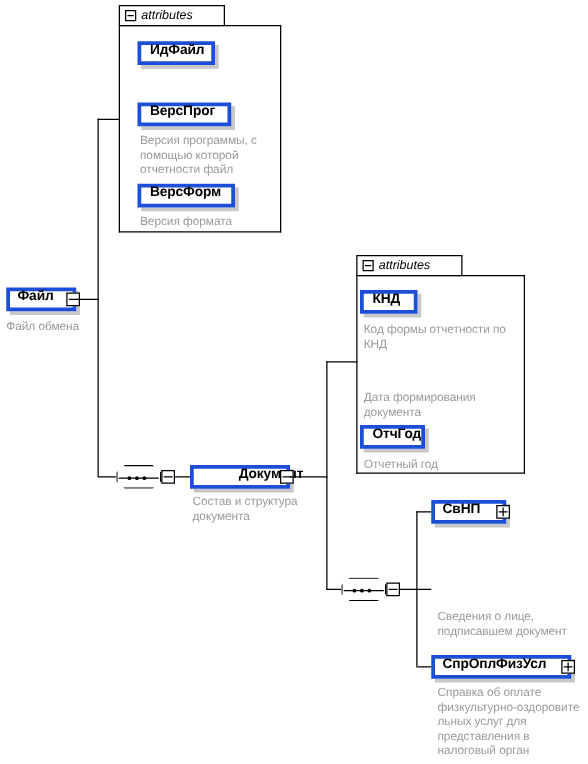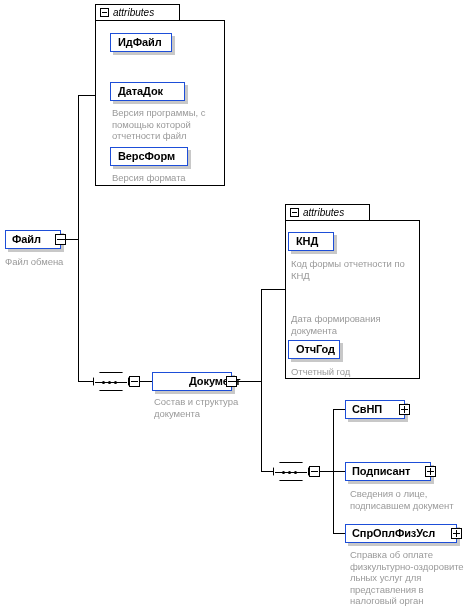--- a/index.html
+++ b/index.html
@@ -27,21 +27,21 @@
     position: absolute;
     background: #000000;
   }
   .line.h { height: 1px; }
   .line.v { width: 1px; }
 
   
   .node {
     position: absolute;
     box-sizing: border-box;
-    border: 1px solid #1d4ed8;
+    border: 3px solid #1d4ed8;
     background: #ffffff;
     height: 19px;
     display: flex;
     align-items: flex-end;
     box-shadow: 3px 3px 0 0 #c8c8c8;
     white-space: nowrap;
   }
   .node .nlabel {
     font-size: 11px;
     font-weight: bold;
@@ -246,21 +246,21 @@
       <span class="minus-box"></span>
       <span class="tlabel">attributes</span>
     </div>
   </div>
 
   <div class="node attr" style="left:110px; top:33px; width:62px;">
     <span class="nlabel">ИдФайл</span>
   </div>
 
   <div class="node attr" style="left:110px; top:82px; width:75px;">
-    <span class="nlabel">ДатаДок</span>
+    <span class="nlabel">ВерсПрог</span>
   </div>
   <div class="desc" style="left:112px; top:107px; width:112px;">Версия программы, с
 помощью которой
 отчетности файл</div>
 
   <div class="node attr" style="left:110px; top:147px; width:78px;">
     <span class="nlabel">ВерсФорм</span>
   </div>
   <div class="desc" style="left:112px; top:172px; width:112px;">Версия формата</div>
 
@@ -337,26 +337,20 @@
   <div class="line h" style="left:333px; top:409px; width:13px;"></div>
   <div class="line h" style="left:333px; top:533px; width:13px;"></div>
 
   <div class="node" style="left:345px; top:400px; width:60px;">
     <span class="nlabel">СвНП</span>
     <span class="expander plus">
       <span class="glyph"></span>
     </span>
   </div>
 
-  <div class="node" style="left:345px; top:462px; width:86px;">
-    <span class="nlabel">Подписант</span>
-    <span class="expander plus">
-      <span class="glyph"></span>
-    </span>
-  </div>
   <div class="desc" style="left:350px; top:488px; width:118px;">Сведения о лице,
 подписавшем документ</div>
 
   <div class="node" style="left:345px; top:524px; width:112px;">
     <span class="nlabel">СпрОплФизУсл</span>
     <span class="expander plus">
       <span class="glyph"></span>
     </span>
   </div>
   <div class="desc" style="left:350px; top:549px; width:120px;">Справка об оплате

